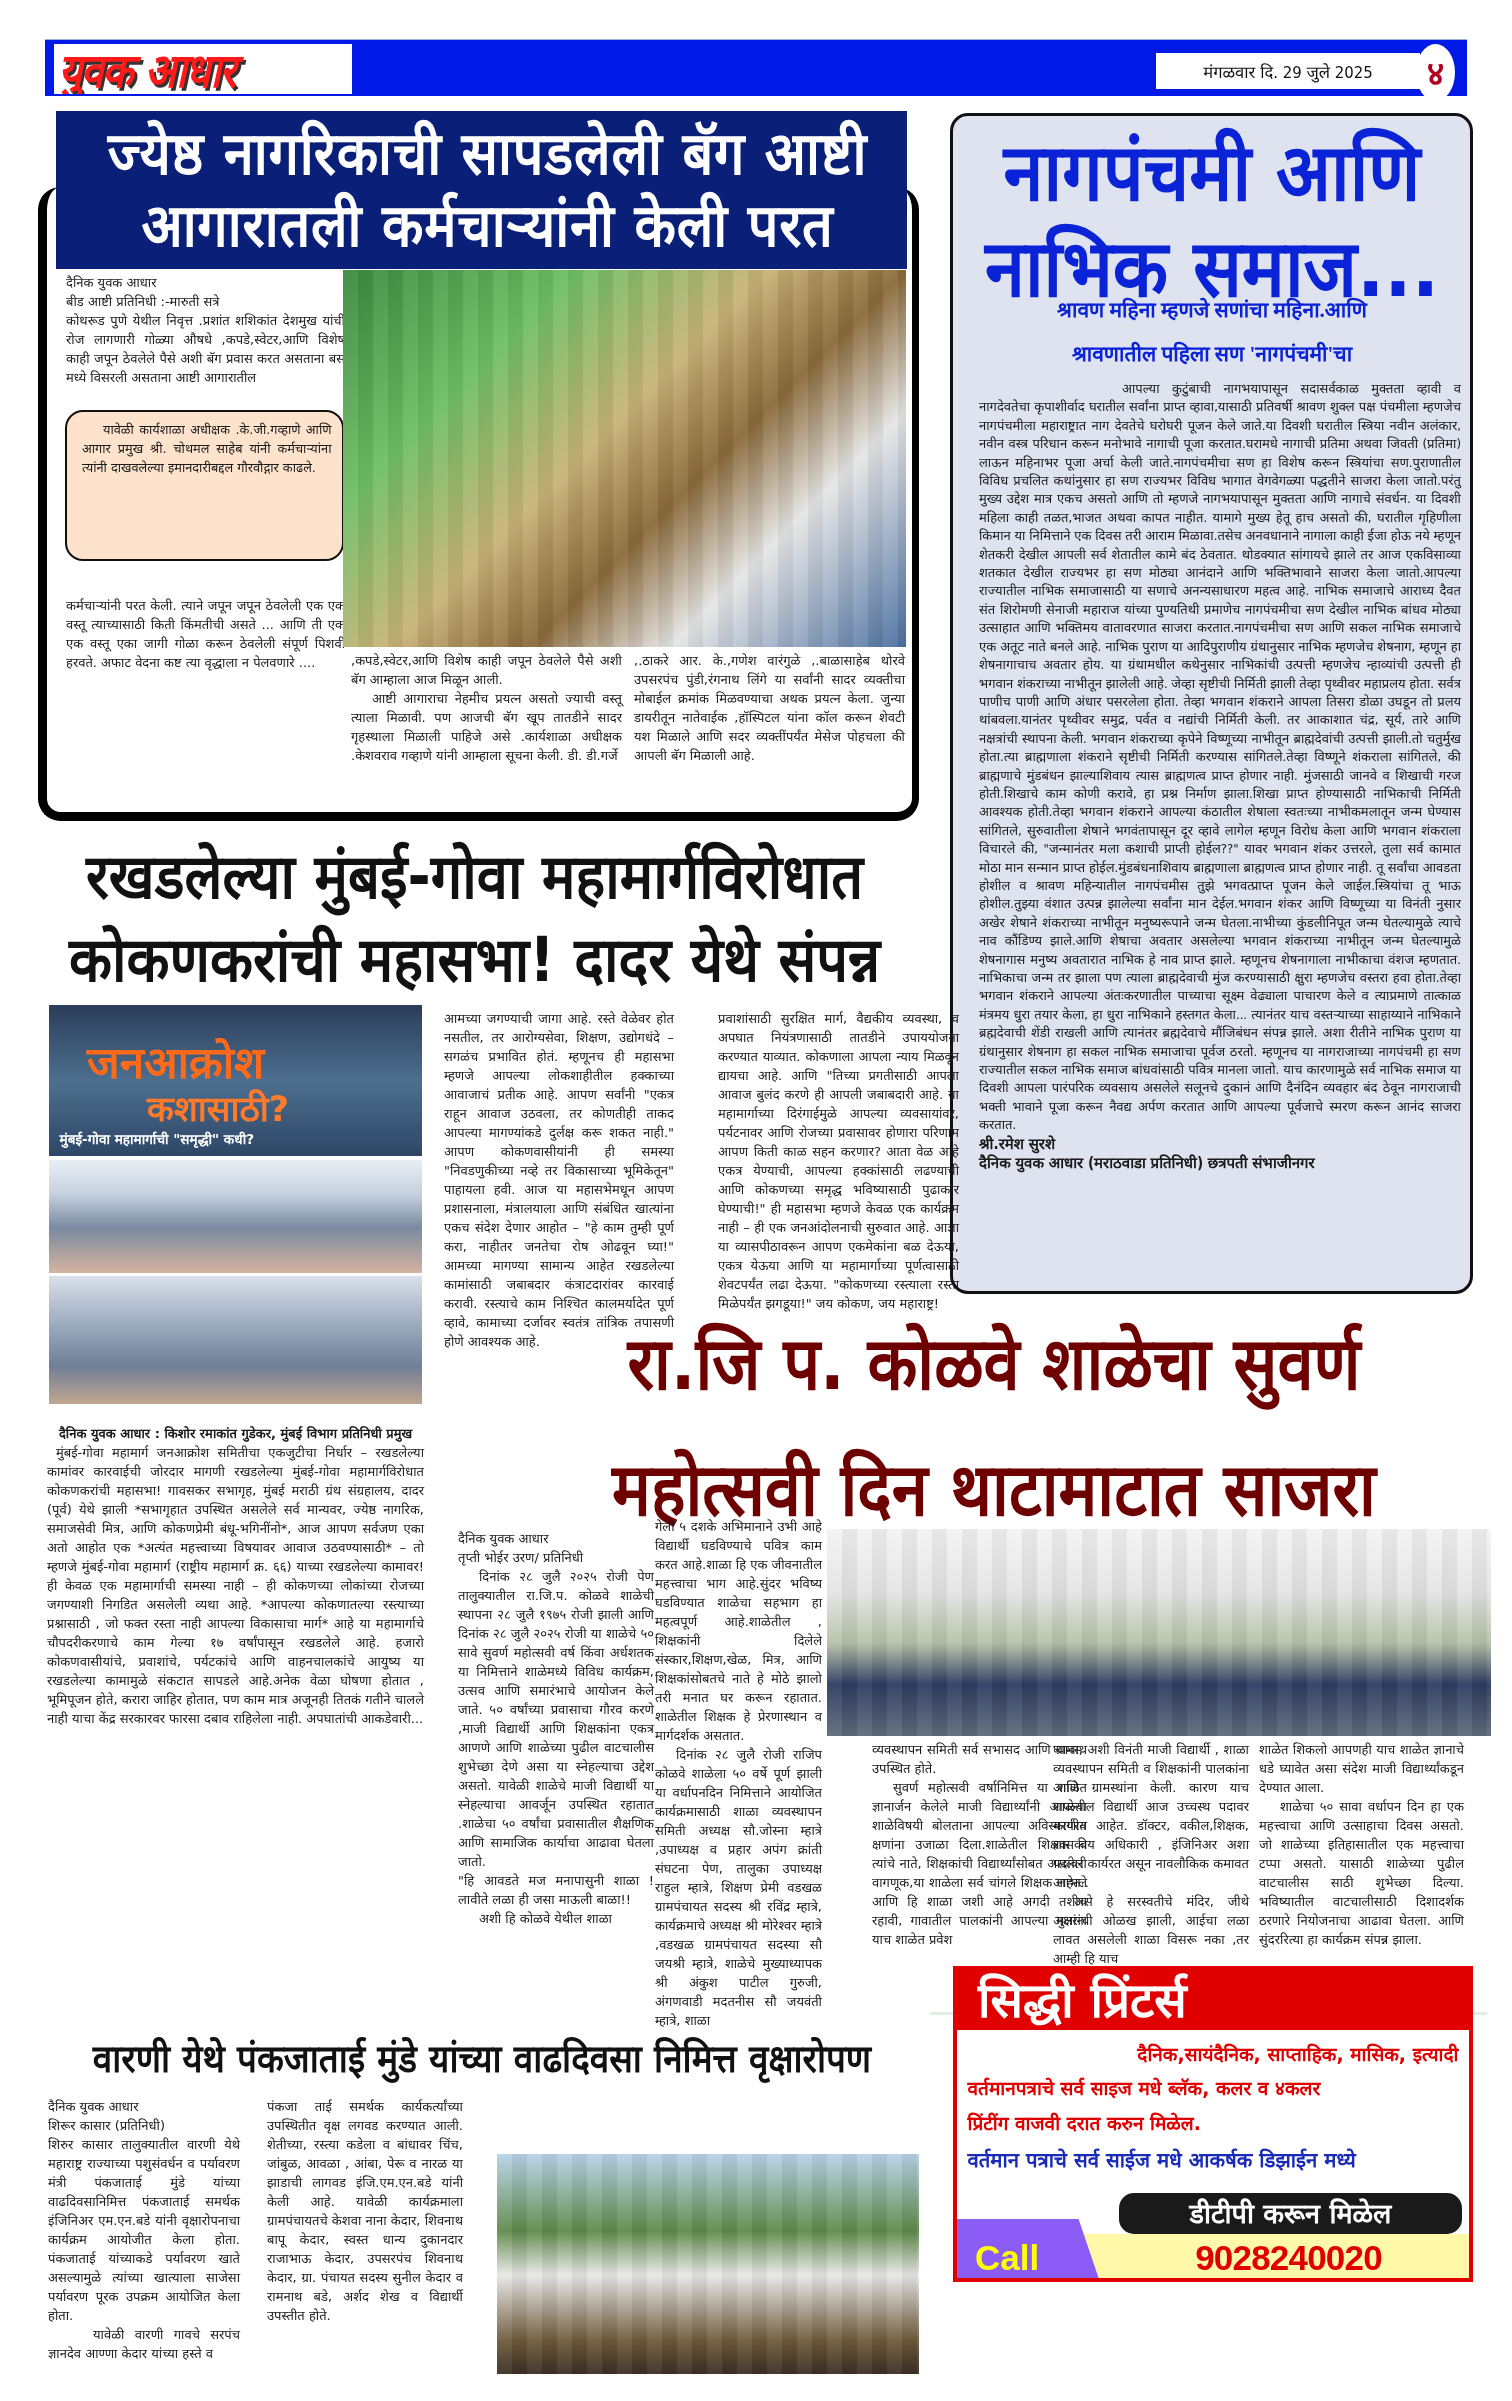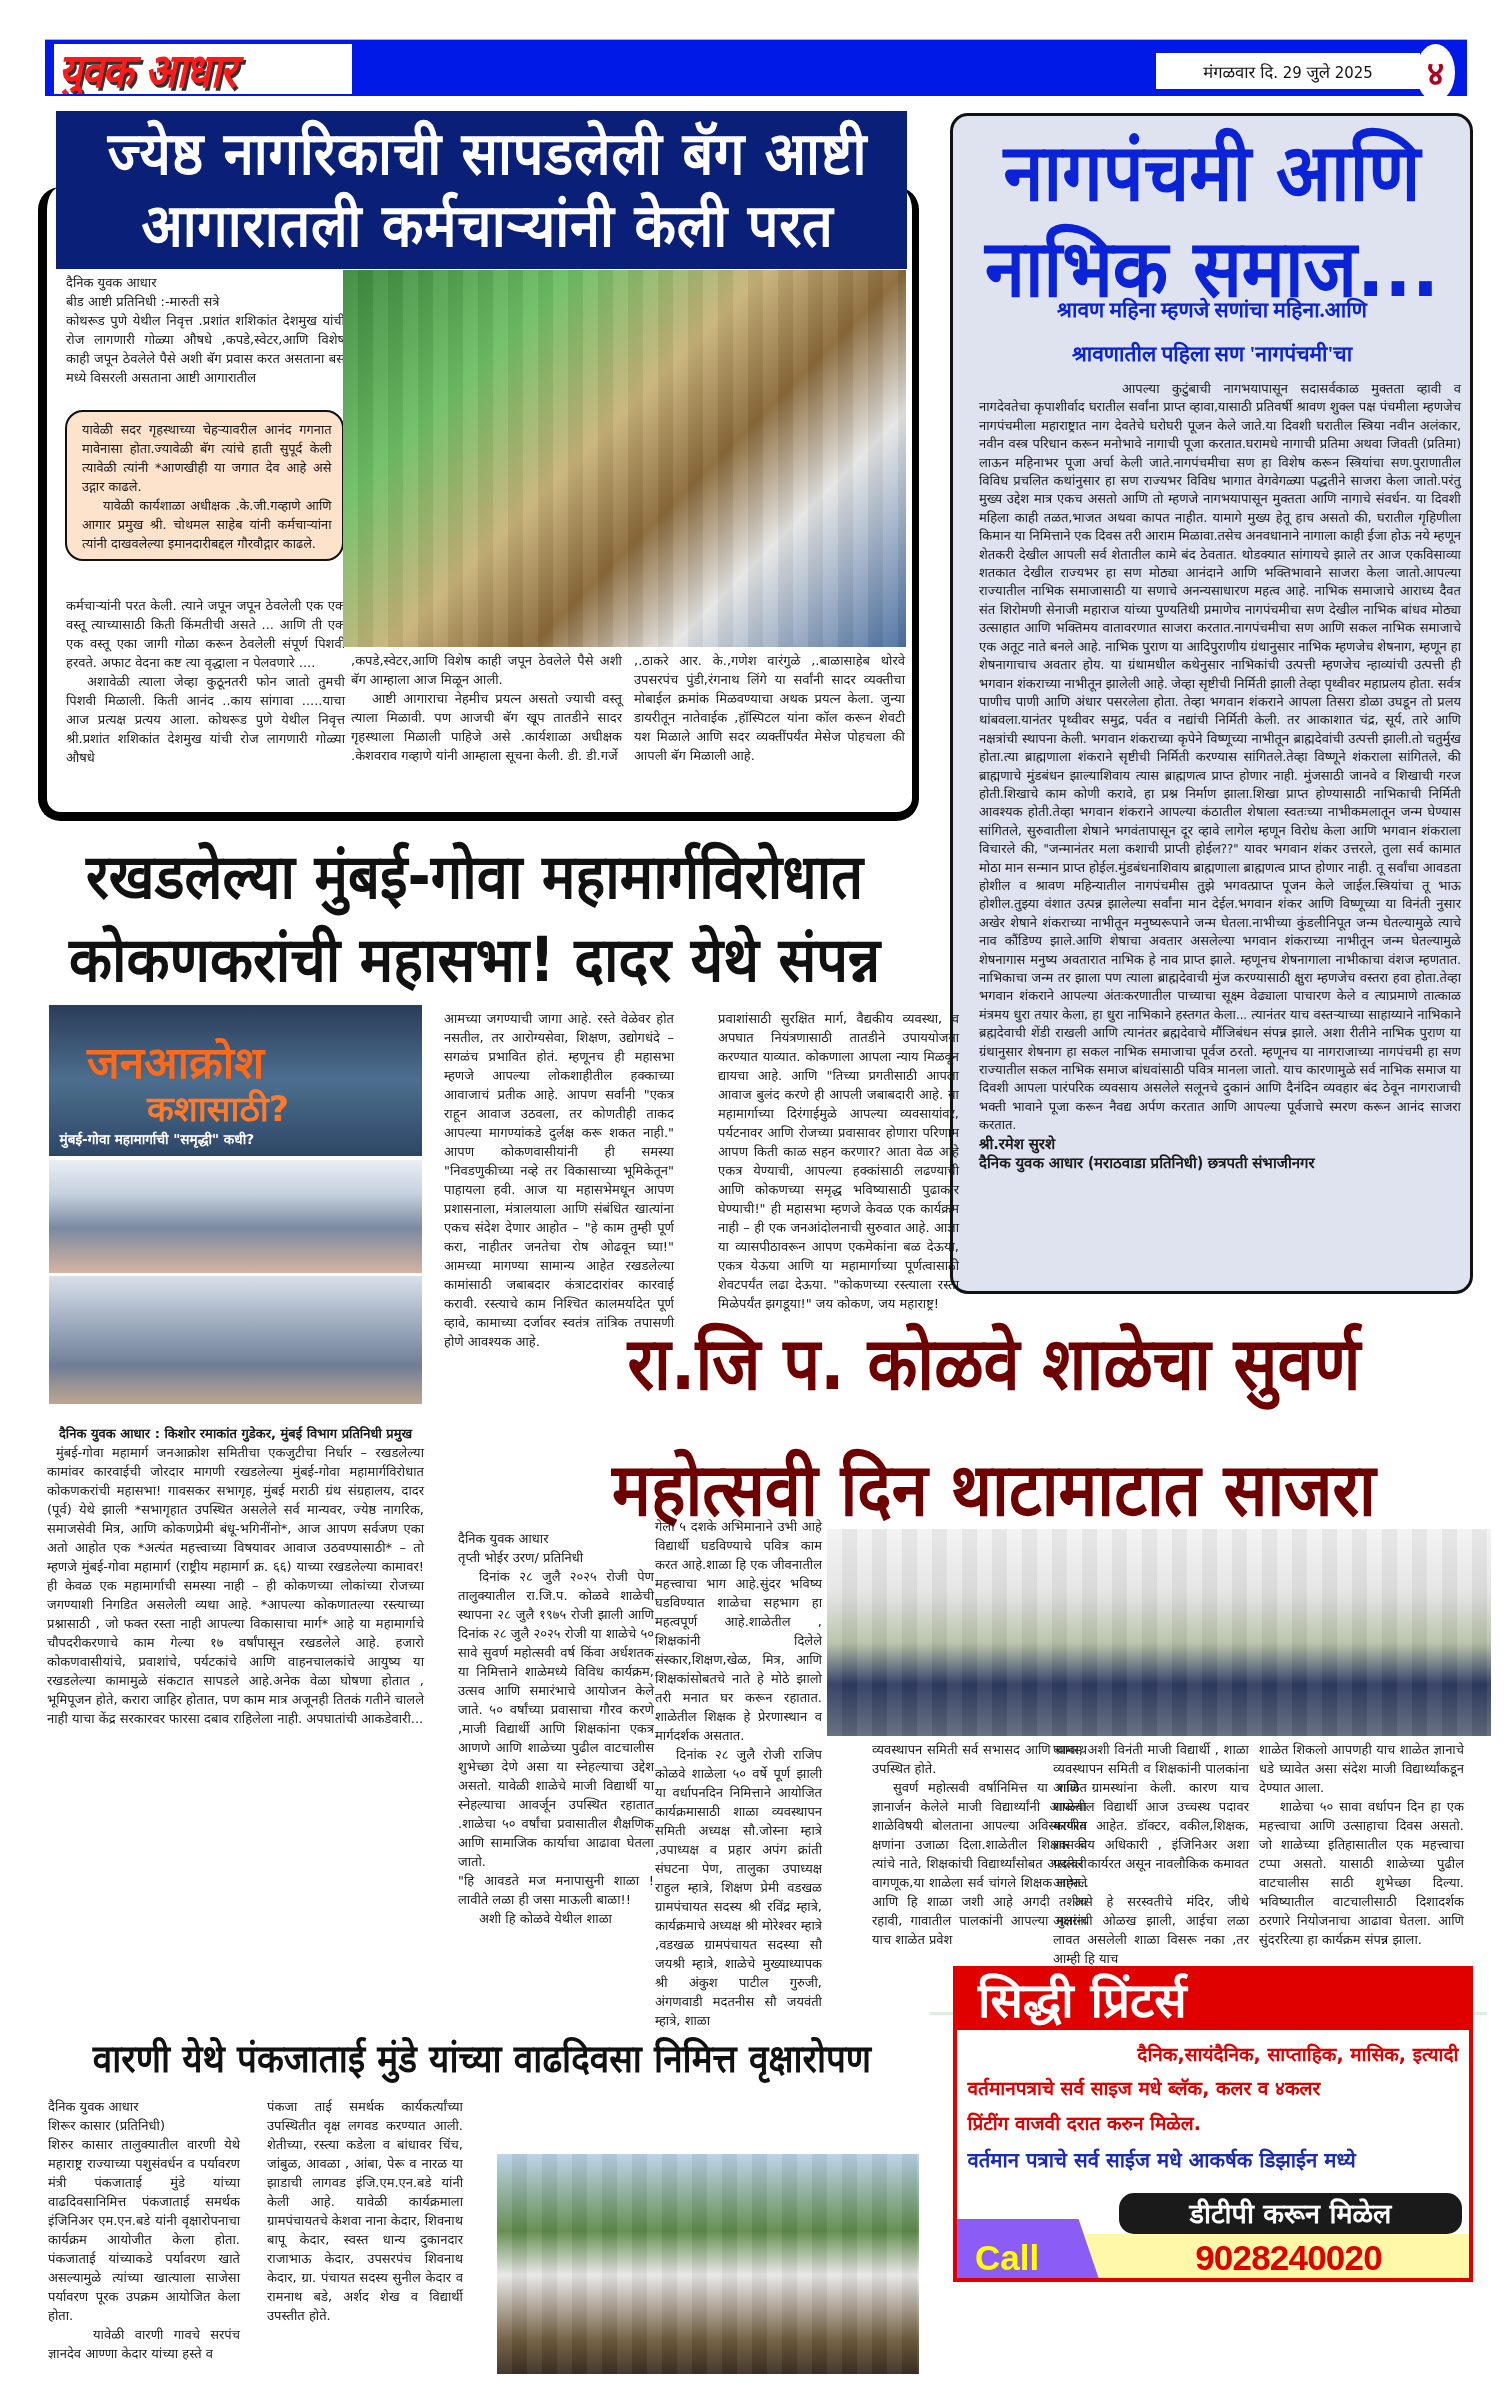--- a/index.html
+++ b/index.html
@@ -80,27 +80,25 @@
   <div class="s1-head-line">आगारातली कर्मचाऱ्यांनी केली परत</div>
 </div>
 
 <div class="abs col" style="left:66px;top:273px;width:279px;">
   <p>दैनिक युवक आधार</p>
   <p> बीड आष्टी प्रतिनिधी :-मारुती सत्रे</p>
   <p>कोथरूड पुणे येथील निवृत्त .प्रशांत शशिकांत देशमुख यांची रोज लागणारी गोळ्या औषधे ,कपडे,स्वेटर,आणि विशेष काही जपून ठेवलेले पैसे अशी बॅग प्रवास  करत असताना  बस मध्ये  विसरली असताना  आष्टी  आगारातील</p>
 </div>
 
 <div class="abs quote-box col">
-  <p>यावेळी सदर गृहस्थाच्या चेहऱ्यावरील आनंद गगनात मावेनासा होता.ज्यावेळी बॅग त्यांचे हाती सुपूर्द केली त्यावेळी त्यांनी *आणखीही या जगात देव आहे असे उद्गार काढले.</p>
   <p class="ind">यावेळी कार्यशाळा अधीक्षक .के.जी.गव्हाणे आणि आगार प्रमुख श्री. चोथमल साहेब यांनी कर्मचाऱ्यांना त्यांनी दाखवलेल्या इमानदारीबद्दल गौरवौद्गार काढले.</p>
 </div>
 
 <div class="abs col" style="left:66px;top:596px;width:279px;">
   <p>कर्मचाऱ्यांनी  परत केली.   त्याने जपून जपून ठेवलेली एक एक वस्तू त्याच्यासाठी किती किंमतीची असते ... आणि ती एक एक वस्तू एका जागी गोळा करून ठेवलेली संपूर्ण पिशवी हरवते. अफाट वेदना कष्ट त्या  वृद्धाला  न पेलवणारे ....</p>
-  <p class="ind">अशावेळी त्याला जेव्हा कुठूनतरी फोन जातो तुमची पिशवी मिळाली. किती आनंद ..काय सांगावा .....याचा आज प्रत्यक्ष प्रत्यय आला. कोथरूड पुणे येथील निवृत्त श्री.प्रशांत शशिकांत देशमुख यांची रोज लागणारी गोळ्या औषधे</p>
 </div>
 
 <div class="abs photo" style="left:343px;top:270px;width:563px;height:377px;"></div>
 
 <div class="abs col" style="left:351px;top:651px;width:271px;">
   <p>,कपडे,स्वेटर,आणि विशेष काही जपून ठेवलेले पैसे अशी बॅग आम्हाला आज मिळून आली.</p>
   <p class="ind">आष्टी आगाराचा नेहमीच प्रयत्न असतो ज्याची वस्तू त्याला मिळावी. पण आजची बॅग खूप तातडीने सादर गृहस्थाला मिळाली पाहिजे असे .कार्यशाळा अधीक्षक  .केशवराव गव्हाणे यांनी आम्हाला सूचना केली. डी. डी.गर्जे</p>
 </div>
 <div class="abs col" style="left:634px;top:651px;width:271px;">
   <p>,.ठाकरे आर. के.,गणेश वारंगुळे ,.बाळासाहेब थोरवे उपसरपंच पुंडी,रंगनाथ लिंगे या सर्वांनी सादर व्यक्तीचा मोबाईल क्रमांक मिळवण्याचा अथक प्रयत्न केला. जुन्या डायरीतून नातेवाईक ,हॉस्पिटल यांना कॉल करून शेवटी यश मिळाले आणि सदर व्यक्तींपर्यंत मेसेज पोहचला की आपली बॅग मिळाली आहे.</p>

